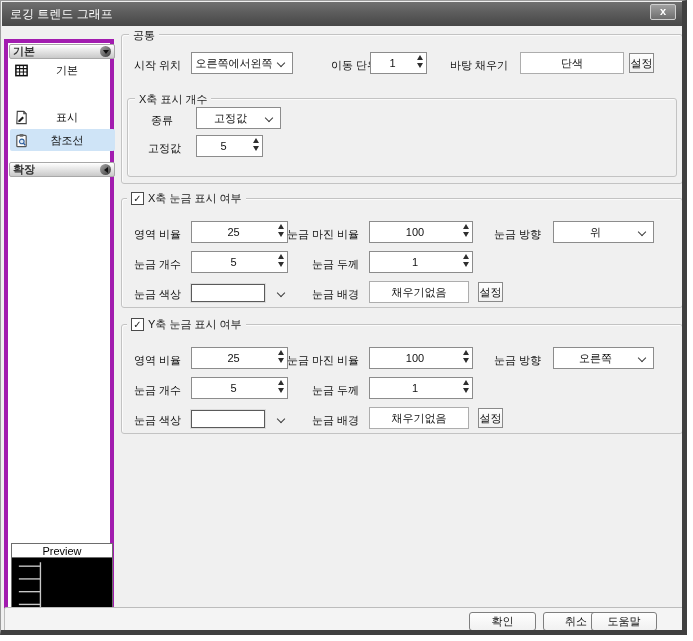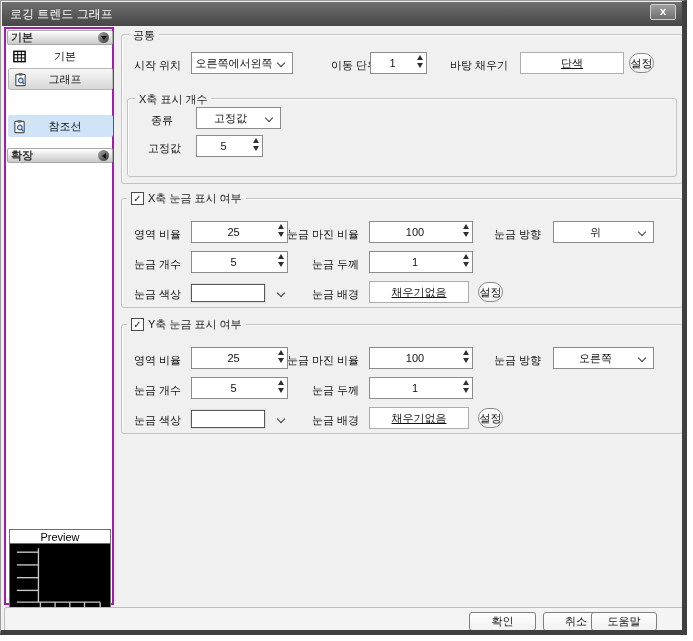--- a/index.html
+++ b/index.html
@@ -7,21 +7,21 @@
   .frame{position:relative;width:687px;height:635px;background:#f0f0f0;
          border:1px solid #9b9b9b;border-right:5px solid #404040;border-bottom:5px solid #404040;overflow:hidden;}
   
   .titlebar{position:absolute;left:1px;top:1px;width:684px;height:22px;
             background:linear-gradient(180deg,#707070 0%,#5c5c5c 45%,#474747 100%);
             display:flex;align-items:center;padding:12px 8px;color:#fff;font-size:12px;}
   .close-btn{position:absolute;right:6px;top:3px;width:26px;height:16px;border-radius:2px;
              background:linear-gradient(180deg,#a0a0a0,#6e6e6e);border:1px solid #cfcfcf;
              color:#fff;font-size:11px;line-height:13px;text-align:center;font-weight:bold;cursor:default;}
   
-  .sidebar{position:absolute;left:3px;top:26px;width:110px;height:578px;background:#fff;border:2px solid #a21caf;}
+  .sidebar{position:absolute;left:3px;top:38px;width:110px;height:578px;background:#fff;border:4px solid #a21caf;}
   .side-hdr{position:absolute;left:1px;width:106px;height:15px;border:1px solid #a8a8a8;border-radius:2px;
             background:linear-gradient(180deg,#ffffff,#c9c9c9);display:flex;align-items:center;
             justify-content:space-between;padding:0 3px;font-size:11px;font-weight:bold;color:#333;}
   .circle{width:11px;height:11px;border-radius:50%;background:linear-gradient(135deg,#a8a8a8,#3a3a3a);
           display:flex;align-items:center;justify-content:center;}
   .tri-down-sm{width:0;height:0;border-left:3px solid transparent;border-right:3px solid transparent;border-top:4px solid #101010;}
   .tri-left-sm{width:0;height:0;border-top:3px solid transparent;border-bottom:3px solid transparent;border-right:4px solid #101010;}
   .side-item{position:absolute;left:2px;width:105px;height:22px;display:flex;align-items:center;
              padding-left:4px;border-radius:2px;font-size:11px;color:#111;}
   .side-item.raised{background:linear-gradient(180deg,#f7f7f7,#d8d8d8);border:1px solid #b7b7b7;}
@@ -44,23 +44,23 @@
          justify-content:center;font-size:11px;color:#111;z-index:2;}
   .chev{position:absolute;right:8px;top:7px;width:6px;height:6px;border-left:1.4px solid #3d3d3d;
         border-bottom:1.4px solid #3d3d3d;transform:rotate(-45deg);}
   .combo .val{padding-right:16px;font-family:Liberation Serif, serif;}
   .spinner{position:absolute;height:22px;background:#fff;border:1px solid #8c8c8c;display:flex;align-items:center;z-index:2;}
   .spin-val{flex:1;text-align:center;font-size:11px;color:#111;padding-right:12px;}
   .spin-arrows{position:absolute;right:3px;top:2px;display:flex;flex-direction:column;gap:3px;align-items:center;}
   .tri-up{width:0;height:0;border-left:3.5px solid transparent;border-right:3.5px solid transparent;border-bottom:5px solid #2e2e2e;}
   .tri-dn{width:0;height:0;border-left:3.5px solid transparent;border-right:3.5px solid transparent;border-top:5px solid #2e2e2e;}
   .textfield{position:absolute;height:22px;background:#fff;border:1px solid #adadad;display:flex;align-items:center;
-             justify-content:center;font-size:11px;color:#111;z-index:2;text-decoration:underline;}
+             justify-content:center;font-size:11px;color:#111;z-index:2;}
   .btn-sm{position:absolute;height:20px;background:linear-gradient(#fefefe,#f1f1f1);border:1px solid #8a8a8a;
-          border-radius:10px;display:flex;align-items:center;justify-content:center;font-size:11px;color:#111;z-index:2;}
+          border-radius:0;display:flex;align-items:center;justify-content:center;font-size:11px;color:#111;z-index:2;}
   .colorcombo{position:absolute;width:97px;height:22px;display:flex;align-items:center;z-index:2;}
   .swatch{width:74px;height:18px;background:#fff;border:1px solid #5a5a5a;box-shadow:0 0 0 1px #dcdcdc;}
   .colorcombo .chev{right:4px;top:8px;}
   
   .footer{position:absolute;left:3px;top:606px;width:684px;height:27px;background:#f4f4f4;border:1px solid #bcbcbc;border-radius:2px;}
   .btn{position:absolute;top:4px;height:19px;background:linear-gradient(#fefefe,#f1f1f1);border:1px solid #7f7f7f;
        border-radius:3px;display:flex;align-items:center;justify-content:center;font-size:11px;color:#111;}
 </style>
 </head>
 <body>
@@ -83,30 +83,29 @@
     </div>
 
     <div class="side-item" style="top:16px">
       <svg viewBox="0 0 16 16">
         <rect x="2" y="2.5" width="12" height="11" fill="#fff" stroke="#111" stroke-width="1.6"></rect>
         <path d="M2 6h12M2 9.5h12M6 2.5v11M10 2.5v11" stroke="#111" stroke-width="1.1" fill="none"></path>
       </svg>
       <span class="lbl-c">기본</span>
     </div>
 
-    <div class="side-item raised" style="top:39px">
+
+    <div class="side-item" style="top:63px">
       <svg viewBox="0 0 16 16">
-        <rect x="3" y="2.5" width="10" height="12" rx="1" fill="#fdfdfd" stroke="#555" stroke-width="1.3"></rect>
-        <rect x="6" y="1" width="4" height="3" rx="0.5" fill="#6b6b6b"></rect>
-        <circle cx="8.3" cy="9" r="2.5" fill="#dce9f5" stroke="#2f5f9e" stroke-width="1.2"></circle>
-        <line x1="10.2" y1="11" x2="12" y2="13" stroke="#2f5f9e" stroke-width="1.4"></line>
+        <path d="M3.5 1.5h7l2.5 2.5v10.5h-10z" fill="#fff" stroke="#444" stroke-width="1.2"></path>
+        <path d="M10.5 1.5v2.5h2.5" fill="none" stroke="#444" stroke-width="1.2"></path>
+        <path d="M5 11l4-4 1.6 1.6-4 4-2.1 .5z" fill="#1c1c1c"></path>
       </svg>
-      <span class="lbl-c">그래프</span>
-    </div>
-
+      <span class="lbl-c">표시</span>
+    </div>
 
     <div class="side-item selected" style="top:86px">
       <svg viewBox="0 0 16 16">
         <rect x="3" y="2.5" width="10" height="12" rx="1" fill="#fdfdfd" stroke="#555" stroke-width="1.3"></rect>
         <rect x="6" y="1" width="4" height="3" rx="0.5" fill="#6b6b6b"></rect>
         <circle cx="8.3" cy="9" r="2.5" fill="#dce9f5" stroke="#2f5f9e" stroke-width="1.2"></circle>
         <line x1="10.2" y1="11" x2="12" y2="13" stroke="#2f5f9e" stroke-width="1.4"></line>
       </svg>
       <span class="lbl-c">참조선</span>
     </div>

